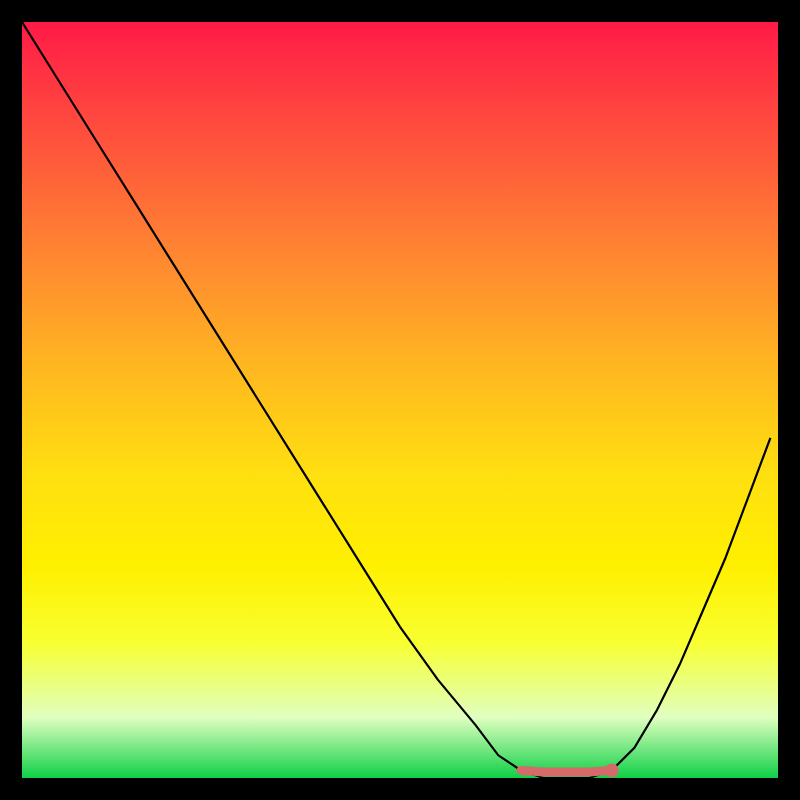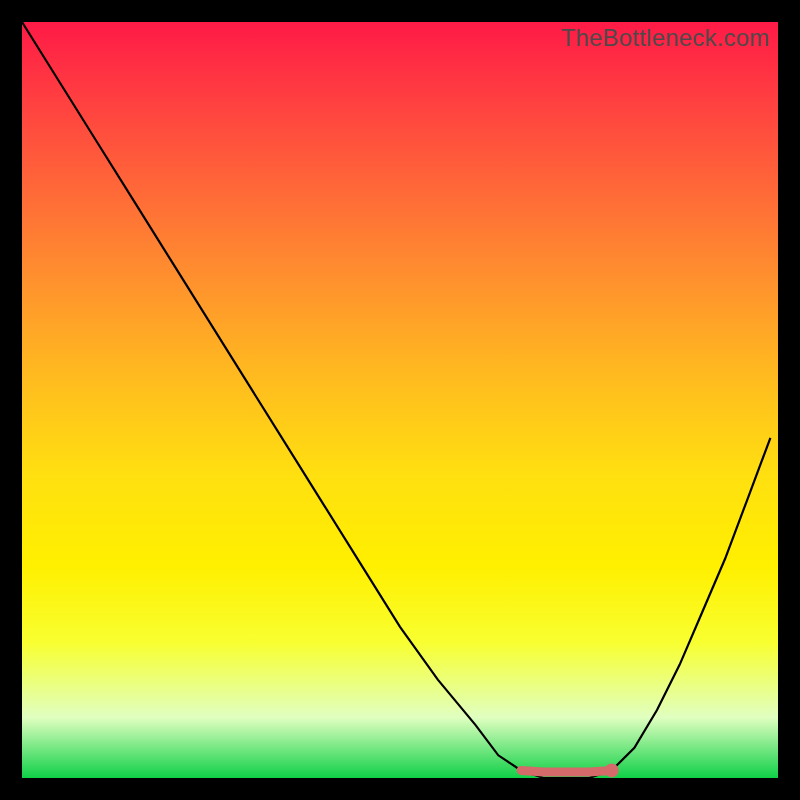--- a/index.html
+++ b/index.html
@@ -50,20 +50,19 @@
     width: 100%;
     height: 100%;
     pointer-events: none;
   }
 </style>
 </head>
 <body>
 
 <div class="frame">
   <div class="plot-bg"></div>
-  <div class="watermark">TheBottleneck.com</div>
   <svg class="curve" viewBox="0 0 756 756" preserveAspectRatio="none">
     <path fill="none" stroke="#000" stroke-width="2.2" d="M0.0 0.0 L37.8 60.5 L75.6 121.0 L113.4 181.4 L151.2 241.9 L189.0 302.4 L226.8 362.9 L264.6 423.4 L302.4 483.8 L340.2 544.3 L378.0 604.8 L415.8 657.7 L453.6 703.1 L476.3 733.3 L499.0 748.4 L521.6 756.0 L544.3 756.0 L567.0 756.0 L589.7 748.4 L612.4 725.8 L635.0 688.0 L657.7 642.6 L680.4 589.7 L703.1 536.8 L725.8 476.3 L748.4 415.8"></path>
 
     <path fill="none" stroke="#d46a6a" stroke-width="9" stroke-linecap="round" d="M499.0 748.4 L521.6 750.0 L544.3 750.0 L567.0 750.0 L589.7 748.4"></path>
     <circle r="7" fill="#d46a6a" cx="589.7" cy="748.4"></circle>
   </svg>
 </div>
 
 </body></html>

